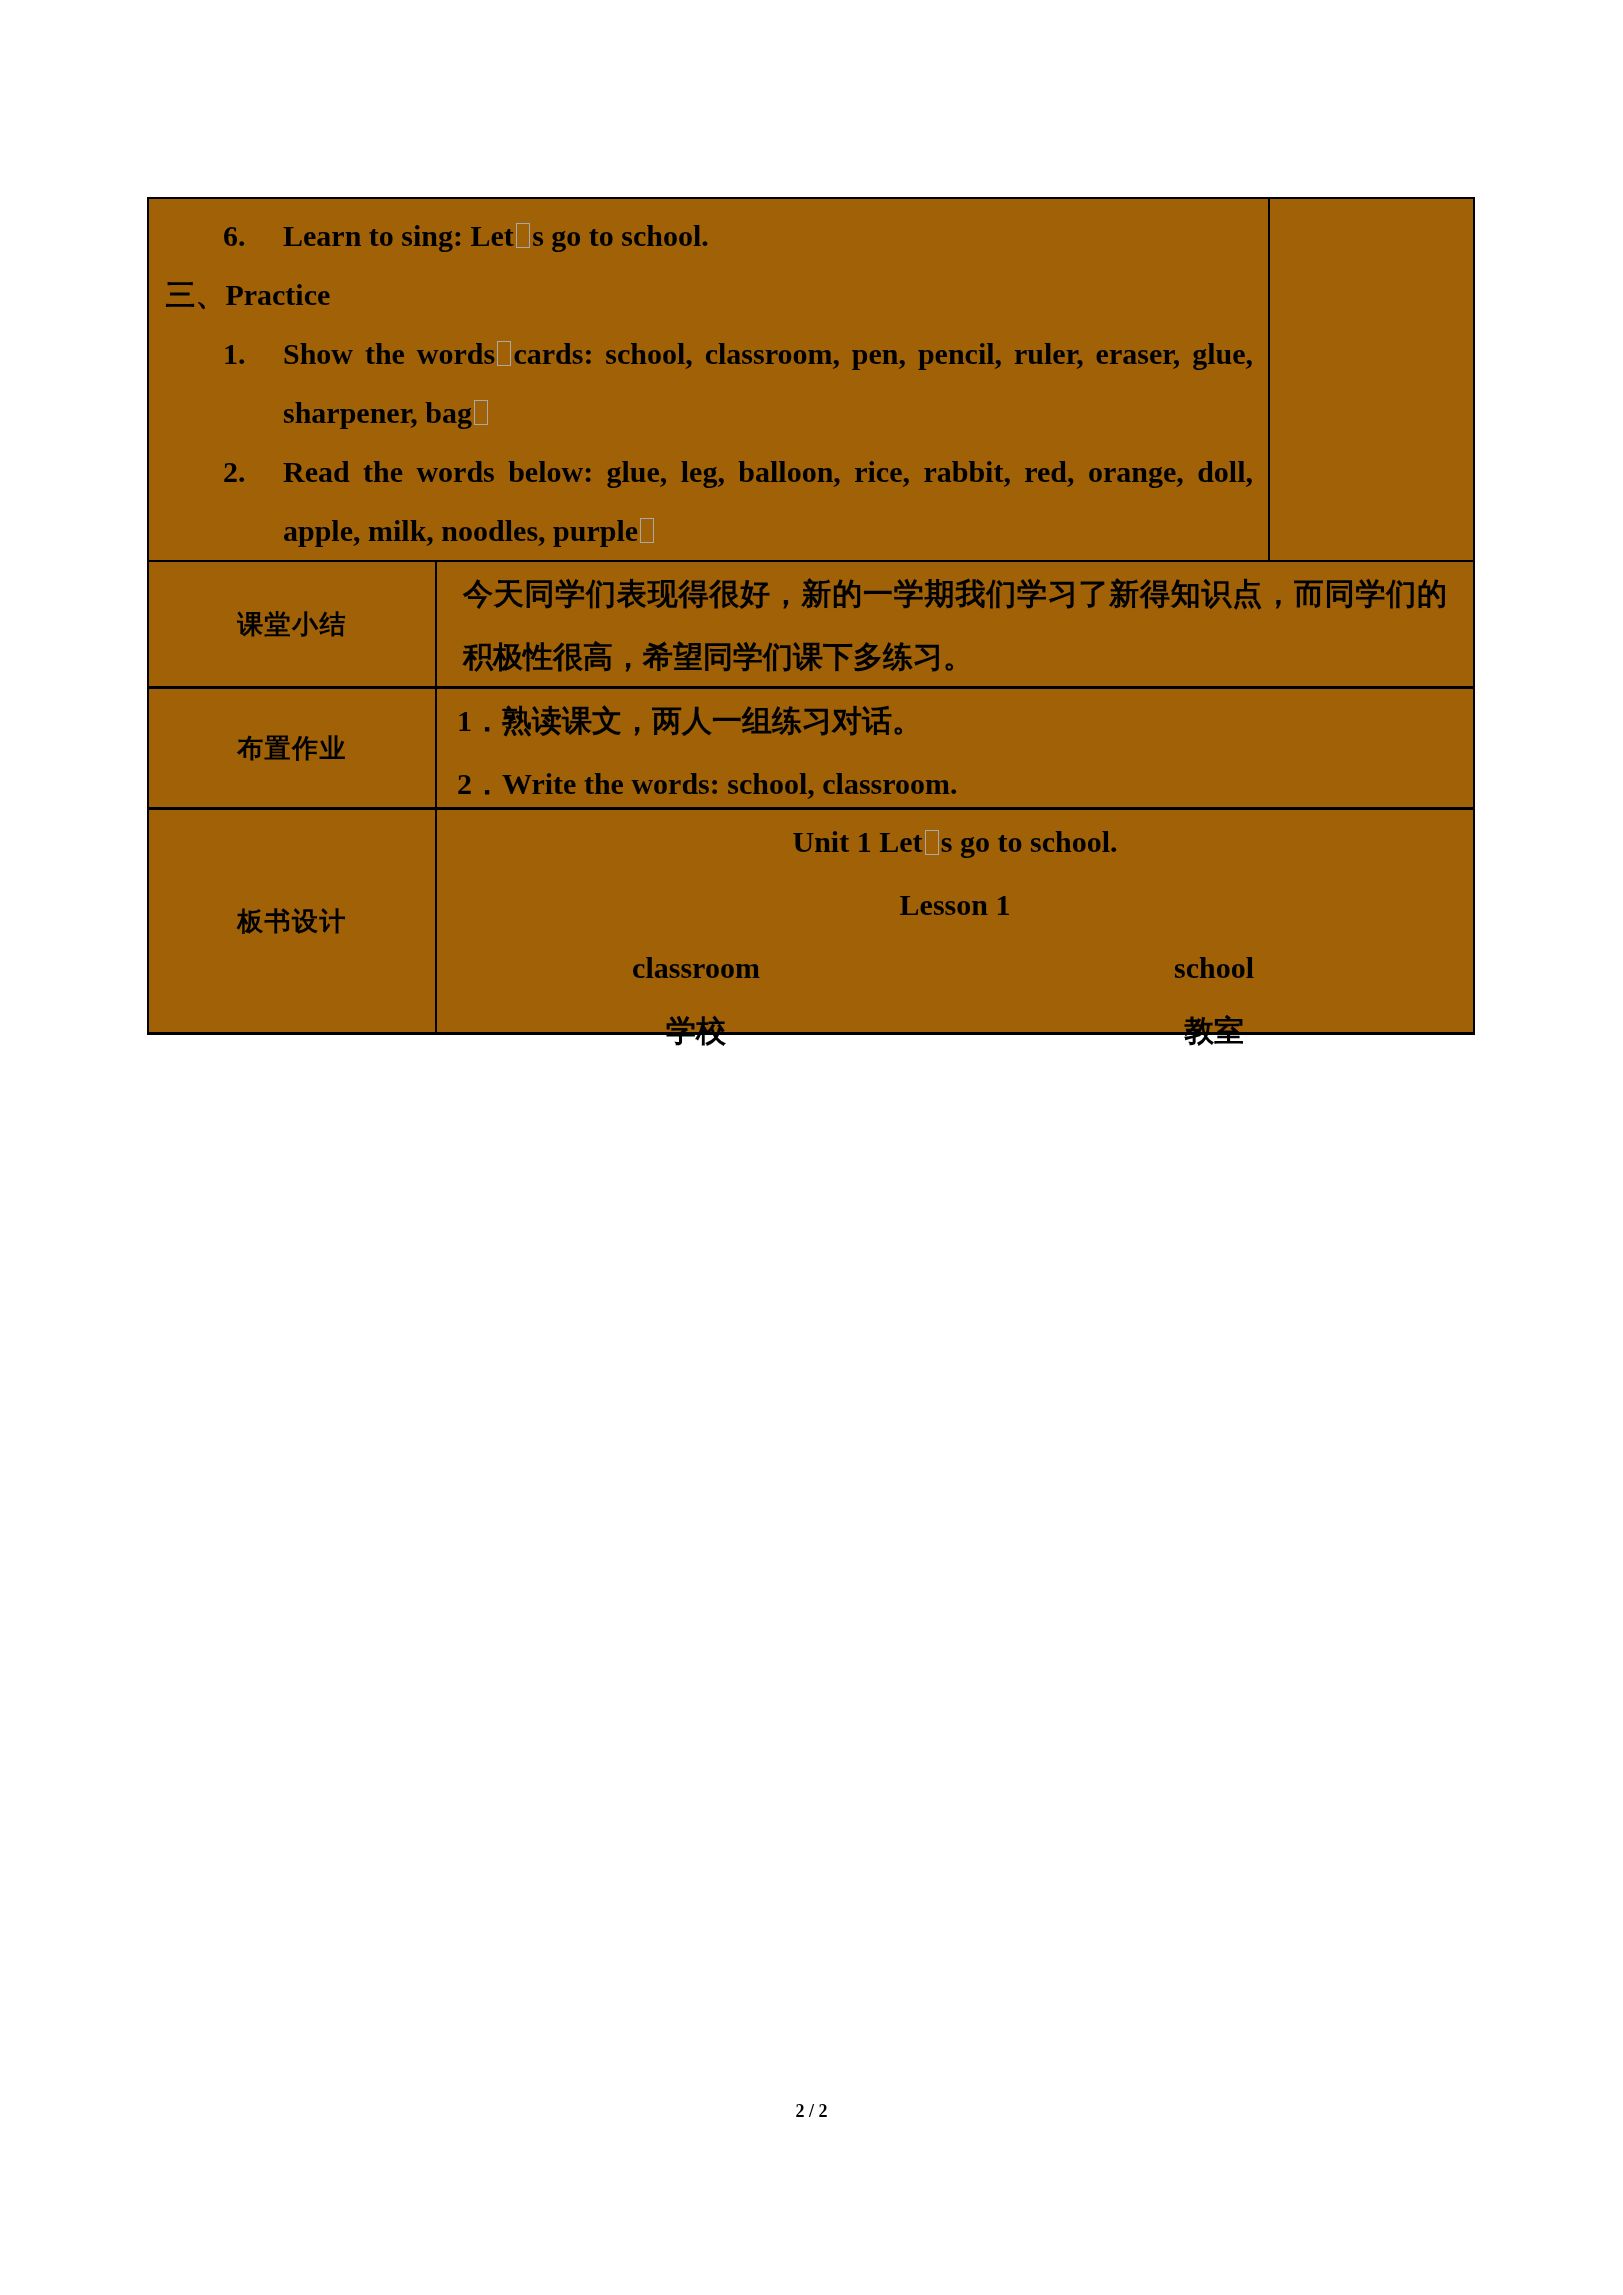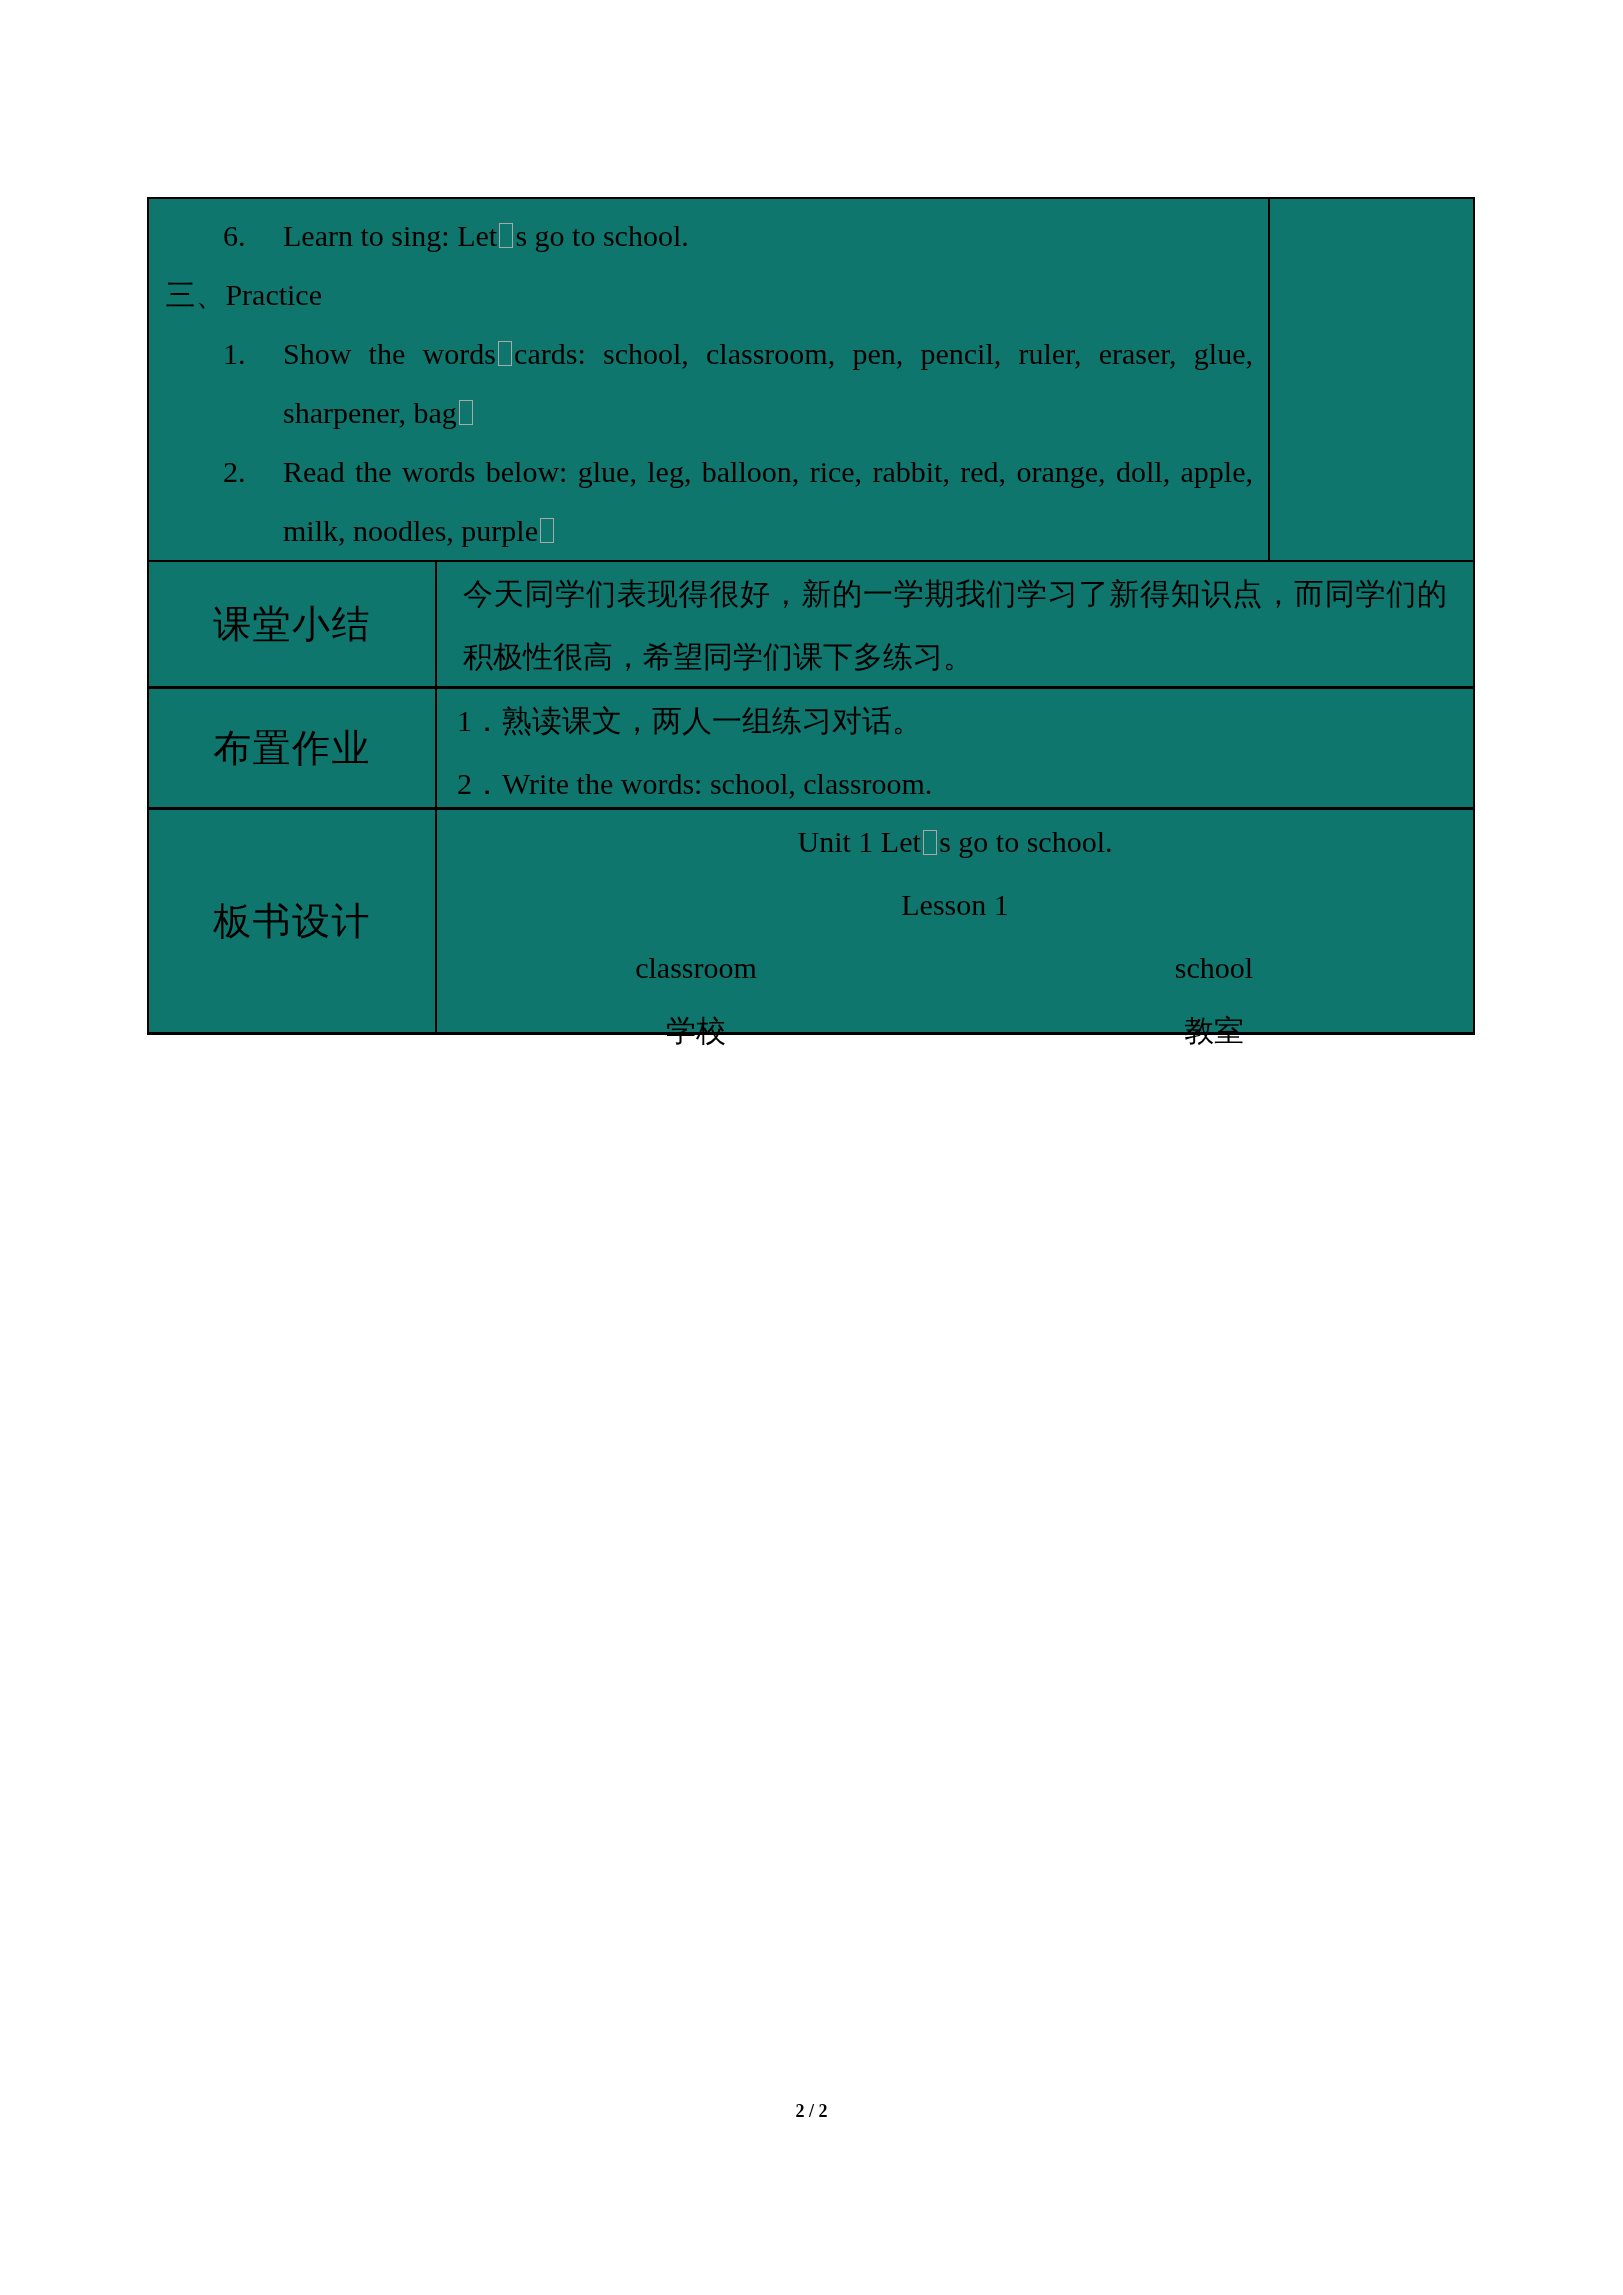--- a/index.html
+++ b/index.html
@@ -11,21 +11,22 @@
     color: #000000;
   }
 
   
   .lesson-table {
     position: absolute;
     left: 147px; top: 197px;
     width: 1328px;
     border: 2px solid #000;
     border-bottom-width: 3.4px;
-    background: #0f766e;
+    background: #a16207;
+    font-weight: bold;
   }
 
   .row { display: flex; width: 100%; }
 
   
   .row-procedure { height: 361px; }
   .procedure-cell {
     flex: 1;
     padding-top: 6.8px;
     font-size: 30px;
@@ -44,21 +45,21 @@
 
   
   .row-summary  { height: 126px; border-top: 2px solid #000; }
   .row-homework { height: 121px; border-top: 3.4px solid #000; }
   .row-board    { height: 225px; border-top: 3.4px solid #000; }
 
   .label-cell {
     width: 288px;
     border-right: 2px solid #000;
     display: flex; align-items: center; justify-content: center;
-    font-size: 38px;
+    font-size: 26px;
     letter-spacing: 1.4px;
   }
   .content-cell {
     flex: 1;
     display: flex; flex-direction: column; 
     font-size: 30px;
     line-height: 63px;
   }
 
   .summary-para {

